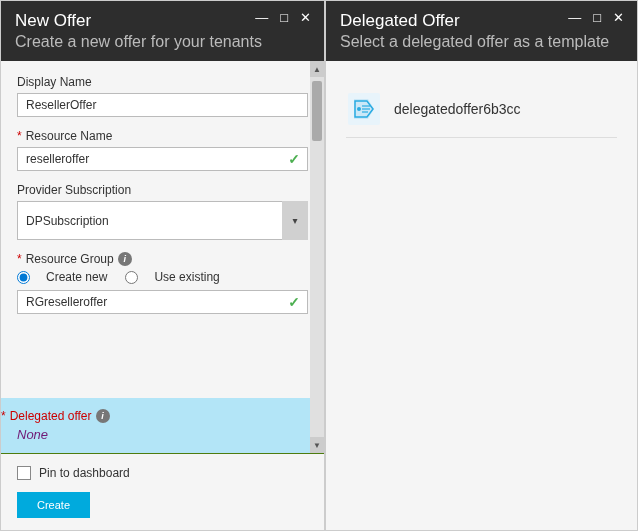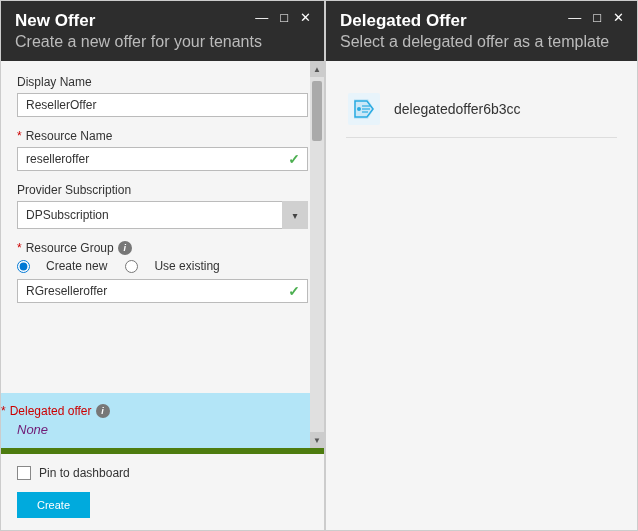--- a/index.html
+++ b/index.html
@@ -30,21 +30,21 @@
       background: #2d2d2d;
       color: #fff;
       padding: 10px 14px 10px 14px;
       display: flex;
       flex-direction: column;
       position: relative;
     }
 
     .panel-header-title {
       font-size: 17px;
-      font-weight: 700;
+      font-weight: 400;
       color: #fff;
     }
 
     .panel-header-subtitle {
       font-size: 16px;
       color: #bbb;
       margin-top: 2px;
     }
 
     .panel-header-controls {
@@ -178,21 +178,21 @@
     }
 
     .form-select {
       width: 100%;
       border: 1px solid #bbb;
       padding: 5px 30px 5px 8px;
       font-size: 12px;
       background: #fff;
       color: #333;
       outline: none;
-      height: 28px;
+      height: 39px;
       appearance: none;
       cursor: pointer;
     }
 
     .select-arrow {
       position: absolute;
       right: 0;
       top: 0;
       bottom: 0;
       width: 26px;
@@ -260,21 +260,21 @@
 
     .chevron-right {
       font-size: 16px;
       color: #555;
       font-weight: bold;
     }
 
     .panel-footer {
       padding: 12px 16px;
       background: #f5f5f5;
-      border-top: 6px solid #4d7c0f;
+      border-top: 1px solid #4d7c0f;
     }
 
     .pin-row {
       display: flex;
       align-items: center;
       gap: 8px;
       margin-bottom: 12px;
     }
 
     .pin-checkbox {

